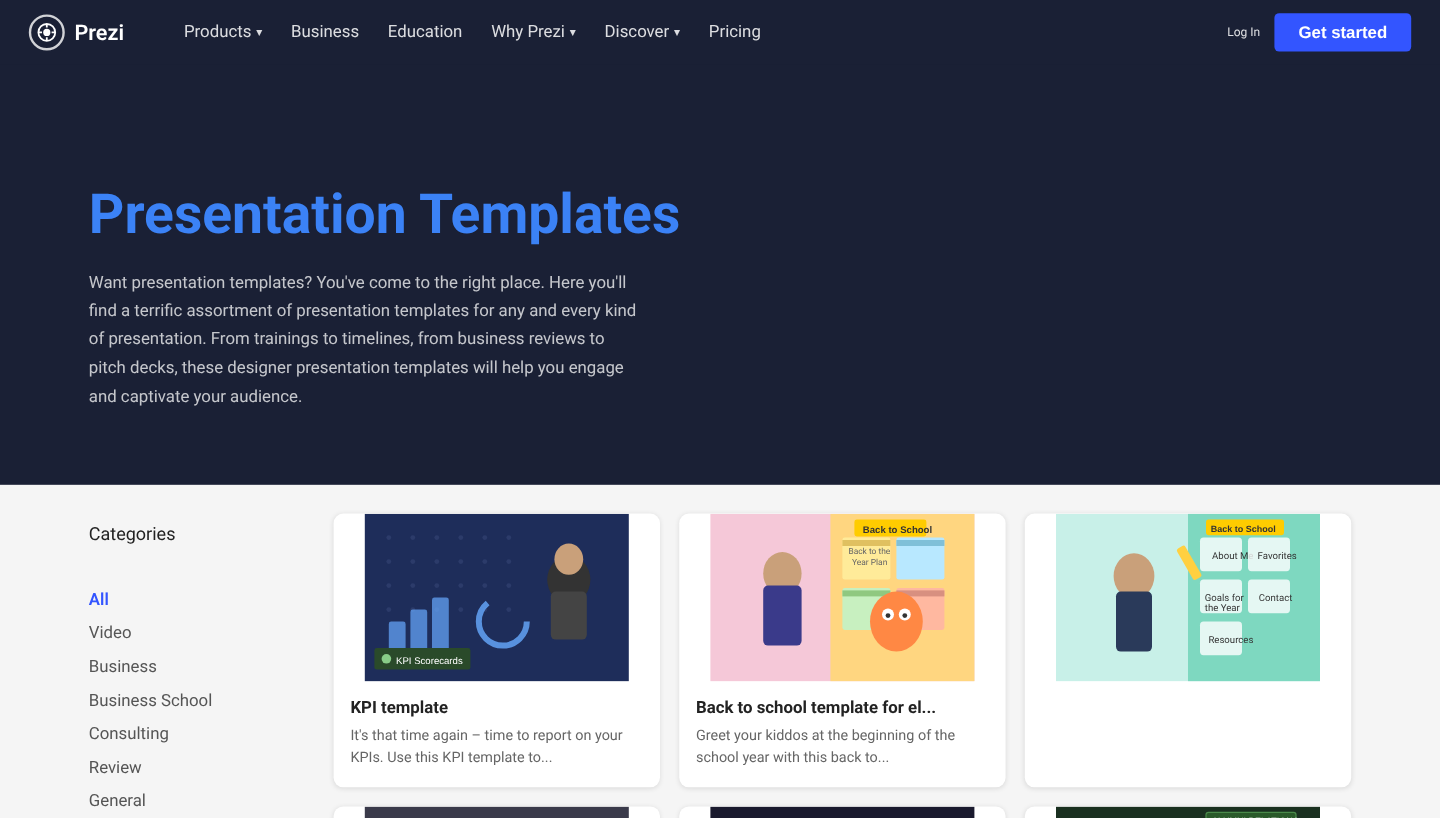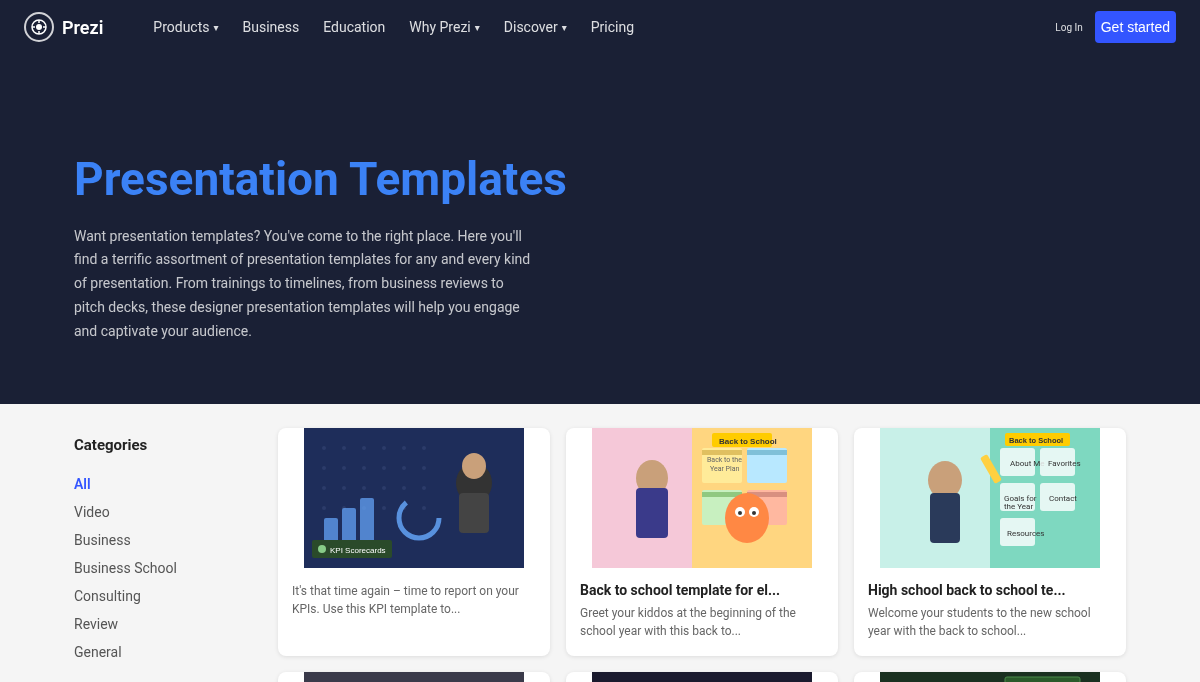--- a/index.html
+++ b/index.html
@@ -24,39 +24,39 @@
     .nav-links { display: flex; align-items: center; gap: 4px; flex: 1; }
     .nav-link {
       color: rgba(255,255,255,0.85); font-size: 14px; padding: 6px 10px;
       cursor: pointer; display: flex; align-items: center; gap: 4px;
       white-space: nowrap;
     }
     .nav-link .chevron { font-size: 10px; }
     .nav-actions { display: flex; align-items: center; gap: 12px; }
     .nav-login { color: rgba(255,255,255,0.85); font-size: 10px; cursor: pointer; }
     .nav-cta {
-      background: #3355ff; color: white; font-size: 14px; font-weight: 400;
-      padding: 8px 6px; border-radius: 4px; cursor: pointer; border: none;
+      background: #3355ff; color: white; font-size: 14px; font-weight: 700;
+      padding: 8px 20px; border-radius: 4px; cursor: pointer; border: none;
       white-space: nowrap;
     }
 
     
     .hero {
       background: #1a2035; padding: 100px 0 60px 0; min-height: 280px;
     }
     .hero-inner { max-width: 1100px; margin: 0 auto; padding: 0 220px 0 24px; }
     .hero-title { color: #3b82f6; font-size: 46px; font-weight: 700; margin-bottom: 20px; line-height: 1.1; }
     .hero-desc { color: rgba(255,255,255,0.75); font-size: 14px; line-height: 1.7; max-width: 460px; }
 
     
     .main-content { max-width: 1100px; margin: 0 auto; padding: 24px; display: flex; gap: 24px; }
 
     
     .sidebar { width: 180px; flex-shrink: 0; padding-top: 8px; }
-    .sidebar-title { font-size: 15px; font-weight: 700; color: #222; margin-bottom: 16px; }
+    .sidebar-title { font-size: 15px; font-weight: 400; color: #222; margin-bottom: 32px; }
     .sidebar-item {
       display: block; color: #555; font-size: 14px; padding: 6px 0;
       cursor: pointer; text-decoration: none;
     }
     .sidebar-item.active { color: #3355ff; font-weight: 600; }
 
     
     .templates-grid {
       flex: 1;
       display: grid; grid-template-columns: repeat(3, 1fr); gap: 16px;
@@ -188,20 +188,21 @@
             <rect x="56" y="70" width="14" height="55" fill="#66aaff" opacity="0.7" rx="2"></rect>
 
             <circle cx="115" cy="90" r="20" fill="none" stroke="#66aaff" stroke-width="5" stroke-dasharray="80 45" opacity="0.8"></circle>
 
             <rect x="8" y="112" width="80" height="18" fill="#2a4a2a" rx="2"></rect>
             <circle cx="18" cy="121" r="4" fill="#88cc88"></circle>
             <text x="26" y="125" fill="white" font-size="8" font-family="sans-serif">KPI  Scorecards</text>
           </svg>
         </div>
         <div class="card-body">
+          <div class="card-title">KPI template</div>
           <div class="card-desc">It's that time again – time to report on your KPIs. Use this KPI template to...</div>
         </div>
       </div>
 
       <div class="template-card">
         <div class="card-thumb">
           <svg width="100%" height="140" viewBox="0 0 220 140" xmlns="http://www.w3.org/2000/svg">
             <rect width="220" height="140" fill="#f5c8d8"></rect>
 
             <rect x="100" y="0" width="120" height="140" fill="#ffd680"></rect>
@@ -257,24 +258,20 @@
             <text x="169" y="73" fill="#333" font-size="8">Contact</text>
             <rect x="120" y="90" width="35" height="28" fill="white" rx="3" opacity="0.8"></rect>
             <text x="127" y="108" fill="#333" font-size="8">Resources</text>
 
             <rect x="125" y="5" width="65" height="13" fill="#ffcc00" rx="2"></rect>
             <text x="129" y="15" fill="#333" font-size="7.5" font-family="sans-serif" font-weight="bold">Back to School</text>
 
             <rect x="100" y="30" width="8" height="30" fill="#ffd040" rx="2" transform="rotate(-30 100 30)"></rect>
           </svg>
         </div>
-        <div class="card-body">
-          <div class="card-title">High school back to school te...</div>
-          <div class="card-desc">Welcome your students to the new school year with the back to school...</div>
-        </div>
       </div>
 
       <div class="template-card">
         <div class="card-thumb">
           <svg width="100%" height="140" viewBox="0 0 220 140" xmlns="http://www.w3.org/2000/svg">
             <rect width="220" height="140" fill="#3a3a4a"></rect>
 
             <ellipse cx="55" cy="52" rx="18" ry="20" fill="#c9a07a"></ellipse>
 
             <rect x="45" y="46" width="10" height="7" fill="none" stroke="white" stroke-width="1.5" rx="2"></rect>

